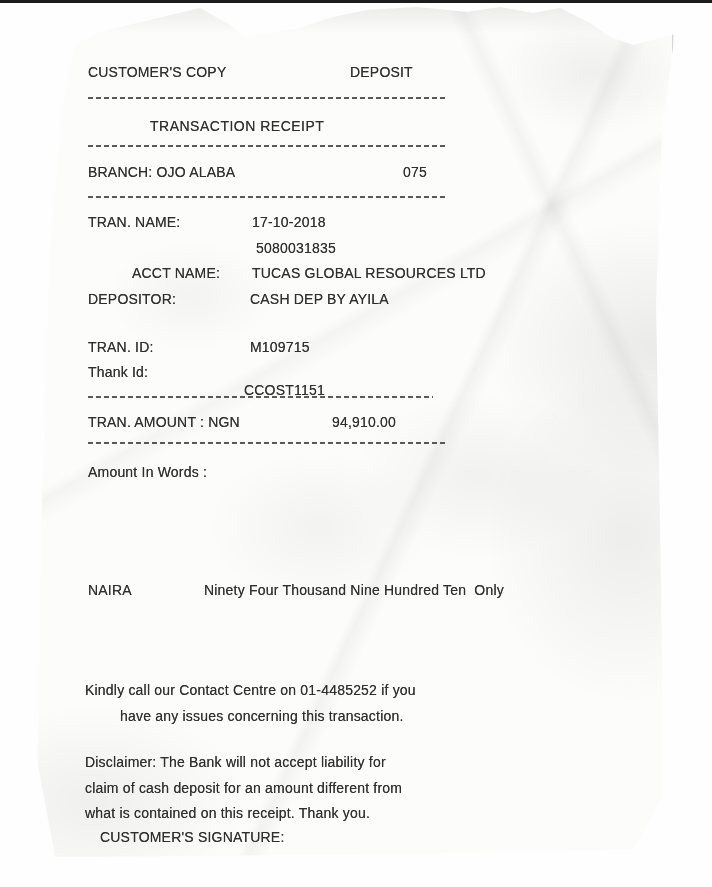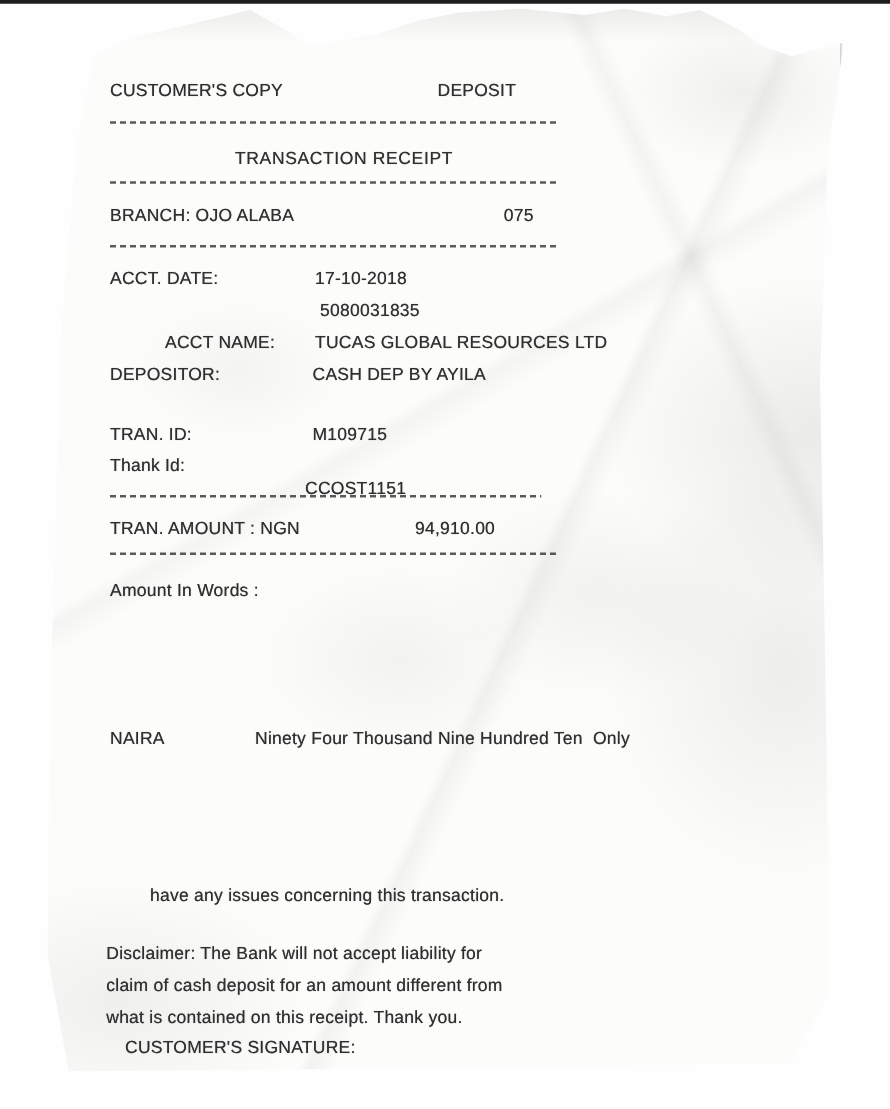--- a/index.html
+++ b/index.html
@@ -56,21 +56,21 @@
   }
   .dash{
     position:absolute;left:58px;width:357px;height:2px;
     background:repeating-linear-gradient(90deg, #3d3d3d 0 5px, transparent 5px 8px);
     opacity:0.85;
   }
   
   .copy-label   {left:58px;  top:58px;}
   .deposit-label{left:320px; top:58px;}
   .dash1{top:93px;}
-  .title-label  {left:120px; top:112px; letter-spacing:0.5px;margin-left:38px;}
+  .title-label  {left:120px; top:112px; letter-spacing:0.5px;}
   .dash2{top:141px;}
   .branch-label {left:58px;  top:158px;}
   .branch-code  {left:373px; top:158px;}
   .dash3{top:192px;}
   .f0l{left:58px;  top:208px;} .f0v{left:222px; top:208px;}
   .f1l{left:58px;  top:234px;} .f1v{left:226px; top:234px;}
   .f2l{left:58px;  top:259px;margin-left:44px;} .f2v{left:222px; top:259px;}
   .f3l{left:58px;  top:285px;} .f3v{left:220px; top:285px;}
   .i0l{left:58px;  top:333px;} .i0v{left:210px; top:333px;margin-left:10px;}
   .i1l{left:58px;  top:358px;} .i1v{left:214px; top:376px;}
@@ -102,21 +102,21 @@
 
     <span class="t title-label">TRANSACTION RECEIPT</span>
 
     <div class="dash dash2"></div>
 
     <span class="t branch-label">BRANCH: OJO ALABA</span>
     <span class="t branch-code">075</span>
 
     <div class="dash dash3"></div>
 
-    <span class="t f0l">ACCT. DATE:</span>
+    <span class="t f0l">TRAN. NAME:</span>
     <span class="t f0v">17-10-2018</span>
 
     <span class="t f1v">5080031835</span>
 
     <span class="t f2l">ACCT NAME:</span>
     <span class="t f2v">TUCAS GLOBAL RESOURCES LTD</span>
 
     <span class="t f3l">DEPOSITOR:</span>
     <span class="t f3v">CASH DEP BY AYILA</span>
 
@@ -131,20 +131,21 @@
     <span class="t amt-l">TRAN. AMOUNT : NGN</span>
     <span class="t amt-v">94,910.00</span>
 
     <div class="dash dash5"></div>
 
     <span class="t words-label">Amount In Words :</span>
 
     <span class="t naira">NAIRA</span>
     <span class="t words">Ninety Four Thousand Nine Hundred Ten  Only</span>
 
+    <span class="t cn1">Kindly call our Contact Centre on 01-4485252 if you</span>
     <span class="t cn2">have any issues concerning this transaction.</span>
 
     <span class="t d1">Disclaimer: The Bank will not accept liability for</span>
     <span class="t d2">claim of cash deposit for an amount different from</span>
     <span class="t d3">what is contained on this receipt. Thank you.</span>
 
     <span class="t sig">CUSTOMER'S SIGNATURE:</span>
 
   </div>
 </div>

